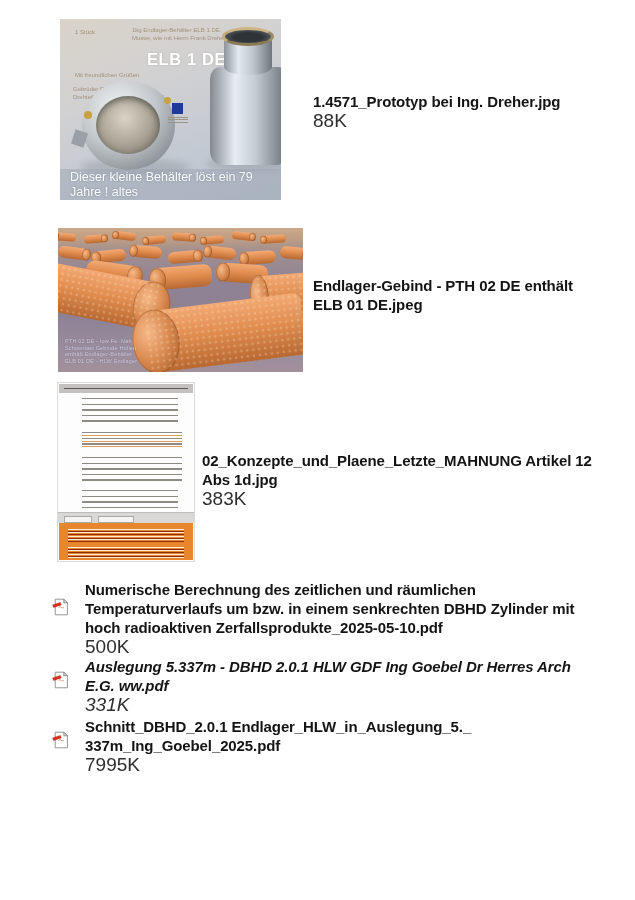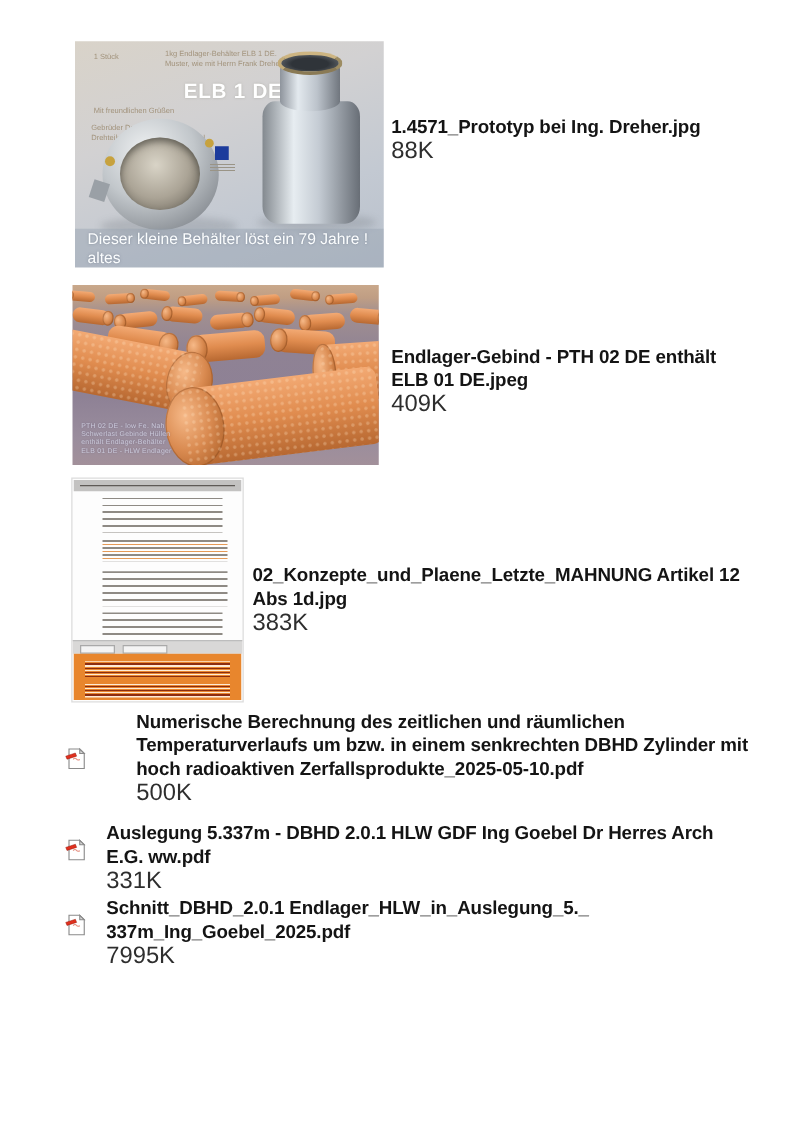--- a/index.html
+++ b/index.html
@@ -4,21 +4,21 @@
 <style>
   html,body{margin:0;padding:0;background:#ffffff;}
   body{width:635px;height:900px;position:relative;font-family:"Liberation Sans",sans-serif;overflow:hidden;}
 
   
   .att-name{font-weight:bold;font-size:15px;line-height:19px;color:#141414;letter-spacing:-0.1px;}
   .att-size{font-weight:normal;font-size:19px;line-height:19px;color:#2e2e2e;}
   .caption{position:absolute;}
 
   
-  .thumb-elb{position:absolute;left:60px;top:33px;width:247px;height:181px;overflow:hidden;
+  .thumb-elb{position:absolute;left:60px;top:19px;width:221px;height:181px;overflow:hidden;
     background:linear-gradient(160deg,#d9d3c9 0%,#d2d1d2 35%,#c3c9d2 70%,#b9c1cc 100%);}
   .tiny-warm{position:absolute;font-size:6px;line-height:7px;color:#a2937c;}
   .elb-title{position:absolute;left:87px;top:31px;font-size:16.5px;font-weight:bold;color:#ffffff;
     letter-spacing:.6px;text-shadow:0 0 2px rgba(170,170,160,.8);}
   .elb-banner{position:absolute;left:0;right:0;bottom:0;height:31px;background:rgba(148,160,173,.42);
     color:#fbfdfe;font-size:12.5px;line-height:15px;padding:1px 0 0 10px;box-sizing:border-box;
     text-shadow:0 0 2px rgba(110,120,135,.7);}
   .cyl-neck{position:absolute;left:164px;top:14px;width:48px;height:42px;
     background:linear-gradient(90deg,#8e949c,#e3e9ee 30%,#bcc3cb 62%,#70767e);
     border-radius:24px/8px;}
@@ -147,21 +147,20 @@
     <div>PTH 02 DE - low Fe. Nah</div>
     <div>Schwerlast Gebinde Hüllen</div>
     <div>enthält Endlager-Behälter</div>
     <div>ELB 01 DE - HLW Endlager</div>
   </div>
 </div>
 
 <div class="caption" style="left:313px;top:276px;">
   <div class="att-name">Endlager-Gebind - PTH 02 DE enthält</div>
   <div class="att-name">ELB 01 DE.jpeg</div>
-  <div class="att-size">409K</div>
 </div>
 
 <div class="thumb-doc">
   <div class="doc-hdr">
     <div class="doc-hdr-line"></div>
   </div>
   <div class="psim" style="top:15px;width:96px;height:28px;"></div>
   <div class="psim psim-orange" style="top:49px;width:100px;height:17px;"></div>
   <div class="psim" style="top:74px;width:100px;height:28px;"></div>
   <div class="psim" style="top:107px;width:96px;height:22px;"></div>
@@ -180,34 +179,34 @@
   <div class="att-name">Abs 1d.jpg</div>
   <div class="att-size">383K</div>
 </div>
 
 <svg class="pdf-icon" style="top:598px;" viewBox="0 0 18 18">
   <path d="M3.2 1.2 h8.6 l3.6 3.6 v12 H3.2 z" fill="#ffffff" stroke="#8a8a8a" stroke-width="0.9"></path>
   <path d="M11.8 1.2 v3.6 h3.6 z" fill="#d9d9d9" stroke="#8a8a8a" stroke-width="0.9"></path>
   <path d="M6.5 9.5 q1.6-1.6 2.6-.3 q1 1.3 2.8.4" fill="none" stroke="#e58d7f" stroke-width="0.9"></path>
   <path d="M0.6 6.9 L8.3 4.4 L9.3 6.9 L1.6 9.4 z" fill="#e0301e" stroke="#8f0e02" stroke-width="0.35"></path>
 </svg>
-<div class="pdf-text" style="top:568px;margin-left:24px;">
+<div class="pdf-text" style="top:580px;">
   <div class="att-name">Numerische Berechnung des zeitlichen und räumlichen</div>
   <div class="att-name">Temperaturverlaufs um bzw. in einem senkrechten DBHD Zylinder mit</div>
   <div class="att-name">hoch radioaktiven Zerfallsprodukte_2025-05-10.pdf</div>
   <div class="att-size">500K</div>
 </div>
 
 <svg class="pdf-icon" style="top:671px;" viewBox="0 0 18 18">
   <path d="M3.2 1.2 h8.6 l3.6 3.6 v12 H3.2 z" fill="#ffffff" stroke="#8a8a8a" stroke-width="0.9"></path>
   <path d="M11.8 1.2 v3.6 h3.6 z" fill="#d9d9d9" stroke="#8a8a8a" stroke-width="0.9"></path>
   <path d="M6.5 9.5 q1.6-1.6 2.6-.3 q1 1.3 2.8.4" fill="none" stroke="#e58d7f" stroke-width="0.9"></path>
   <path d="M0.6 6.9 L8.3 4.4 L9.3 6.9 L1.6 9.4 z" fill="#e0301e" stroke="#8f0e02" stroke-width="0.35"></path>
 </svg>
-<div class="pdf-text" style="top:657px;">
+<div class="pdf-text" style="top:657px;font-style:italic;">
   <div class="att-name">Auslegung 5.337m - DBHD 2.0.1 HLW GDF Ing Goebel Dr Herres Arch</div>
   <div class="att-name">E.G. ww.pdf</div>
   <div class="att-size">331K</div>
 </div>
 
 <svg class="pdf-icon" style="top:731px;" viewBox="0 0 18 18">
   <path d="M3.2 1.2 h8.6 l3.6 3.6 v12 H3.2 z" fill="#ffffff" stroke="#8a8a8a" stroke-width="0.9"></path>
   <path d="M11.8 1.2 v3.6 h3.6 z" fill="#d9d9d9" stroke="#8a8a8a" stroke-width="0.9"></path>
   <path d="M6.5 9.5 q1.6-1.6 2.6-.3 q1 1.3 2.8.4" fill="none" stroke="#e58d7f" stroke-width="0.9"></path>
   <path d="M0.6 6.9 L8.3 4.4 L9.3 6.9 L1.6 9.4 z" fill="#e0301e" stroke="#8f0e02" stroke-width="0.35"></path>

